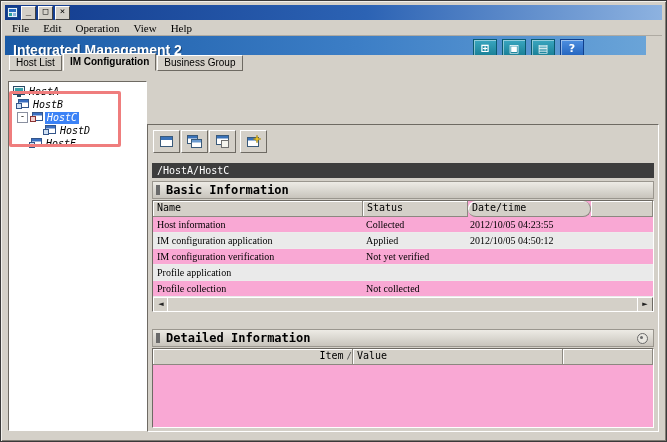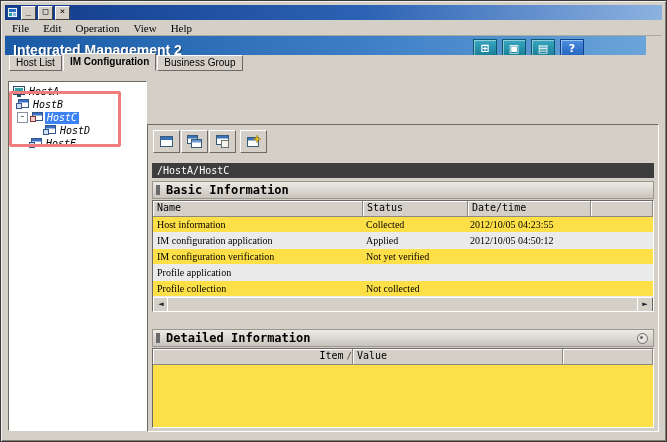--- a/index.html
+++ b/index.html
@@ -82,32 +82,32 @@
            background:linear-gradient(180deg,#edebe5 0%,#c8c4bc 100%);
            border:1px solid #9a968e;display:flex;align-items:center;
            font-family:"DejaVu Sans Mono",monospace;font-weight:bold;font-size:12px;}
   .sec-bar{width:4px;height:10px;background:#6a6a6a;margin:0 6px 0 3px;flex:0 0 auto;}
   .collapse-btn{margin-left:auto;margin-right:5px;width:9px;height:9px;border:1px solid #6a6a6a;
                 border-radius:50%;position:relative;background:#e8e6e0;}
   .collapse-btn::after{content:"";position:absolute;left:2px;top:2px;width:3px;height:3px;
                        border-radius:50%;background:#6a6a6a;}
 
   
-  .table{position:absolute;left:4px;right:4px;background:#fde047;
+  .table{position:absolute;left:4px;right:4px;background:#f9a8d4;
          border:1px solid;border-color:#6e6a63 #fff #fff #6e6a63;overflow:hidden;}
   .trow{display:flex;font-family:"DejaVu Sans Mono",monospace;font-size:10px;}
   .th{height:15px;line-height:14px;padding-left:4px;background:#d4d0c8;
       border-right:1px solid #8c8880;border-bottom:1px solid #8c8880;
       box-shadow:inset 1px 1px 0 #fff;white-space:nowrap;overflow:hidden;}
   .td{height:15px;line-height:15px;padding-left:4px;white-space:nowrap;overflow:hidden;}
   .data-row{border-bottom:1px solid #ececec;font-family:Liberation Serif, serif;}
   .data-row.alt{background:#eaeaea;}
   .c-name{width:205px;flex:0 0 auto;}
   .c-status{width:100px;flex:0 0 auto;}
-  .c-date{width:118px;flex:0 0 auto;}
+  .c-date{width:118px;flex:0 0 auto;border-radius:8px;}
   .c-item{width:195px;flex:0 0 auto;text-align:right;}
   .c-value{width:205px;flex:0 0 auto;}
   .c-fill{flex:1;}
   .sortmark{font-size:9px;color:#444;margin-left:3px;}
 
   
   .hscroll{position:absolute;left:0;right:0;bottom:0;height:14px;background:#ece9e2;}
   .scr-btn{position:absolute;top:0;width:14px;height:14px;background:#d4d0c8;
            border:1px solid;border-color:#fff #6e6a63 #6e6a63 #fff;
            font-size:7px;line-height:12px;text-align:center;color:#222;

